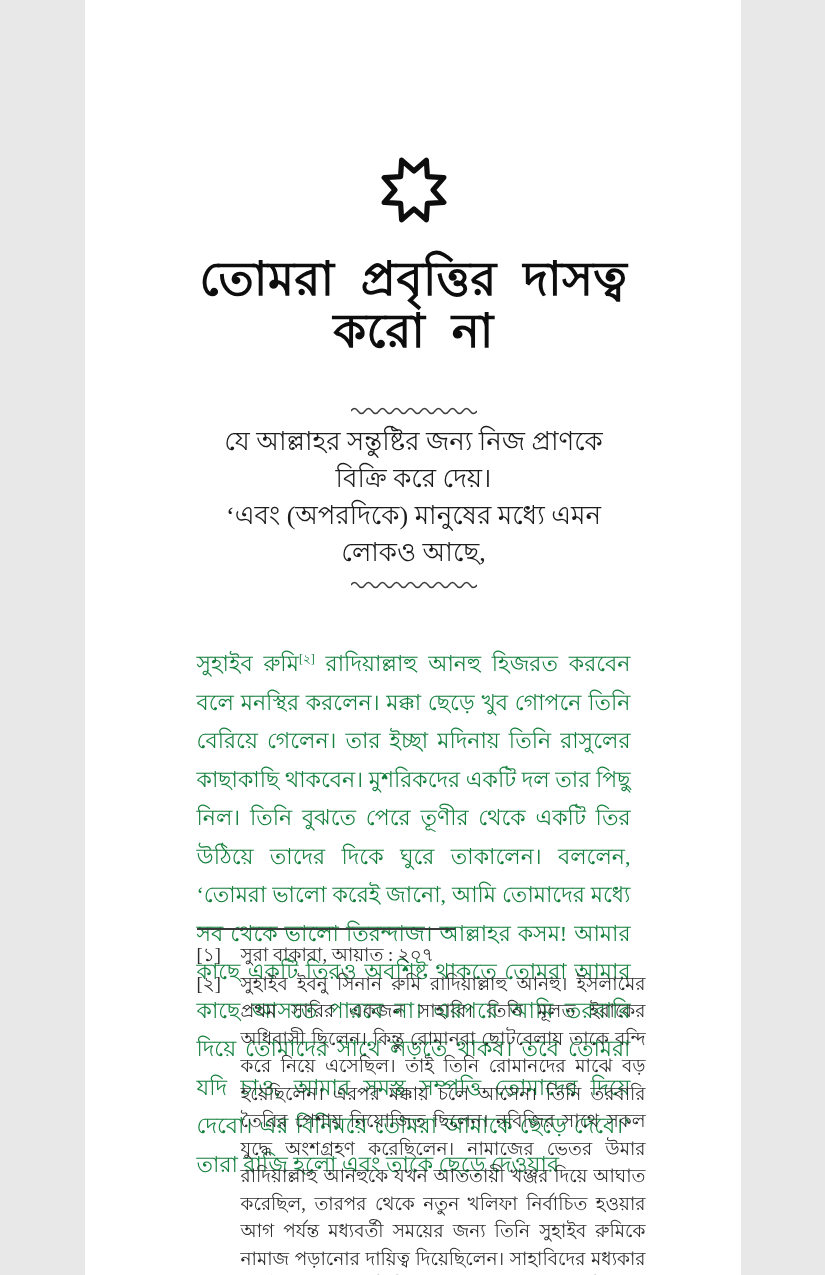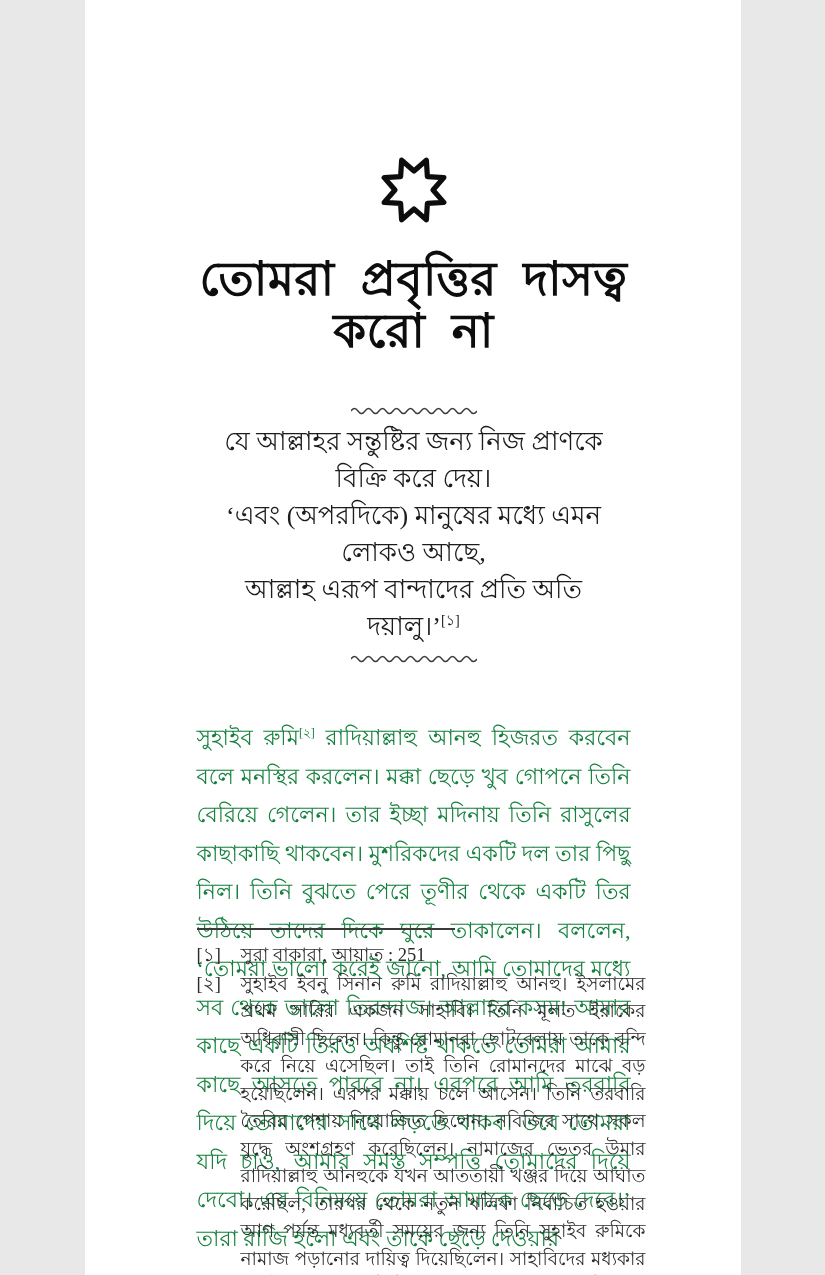--- a/index.html
+++ b/index.html
@@ -111,35 +111,34 @@
 
     <h1 class="chapter-title">তোমরা প্রবৃত্তির দাসত্ব করো না</h1>
 
     <div class="quote-block">
       <svg class="squiggle" width="126" height="10" viewBox="0 0 126 10" aria-hidden="true">
         <path d="M0,6 q3.5,-5 7,0 t7,0 t7,0 t7,0 t7,0 t7,0 t7,0 t7,0 t7,0 t7,0 t7,0 t7,0 t7,0 t7,0 t7,0 t7,0 t7,0 t7,0" fill="none" stroke="#3a3a3a" stroke-width="1.4"></path>
       </svg>
       <div class="quote-lines">
         <span class="quote-line">যে আল্লাহর সন্তুষ্টির জন্য নিজ প্রাণকে বিক্রি করে দেয়।</span>
         <span class="quote-line">‘এবং (অপরদিকে) মানুষের মধ্যে এমন লোকও আছে,</span>
-        <span class="quote-line"><span>আল্লাহ এরূপ বান্দাদের প্রতি অতি দয়ালু।’</span><sup class="footnote-ref">[১]</sup></span>
       </div>
       <svg class="squiggle" width="126" height="10" viewBox="0 0 126 10" aria-hidden="true">
         <path d="M0,6 q3.5,-5 7,0 t7,0 t7,0 t7,0 t7,0 t7,0 t7,0 t7,0 t7,0 t7,0 t7,0 t7,0 t7,0 t7,0 t7,0 t7,0 t7,0 t7,0" fill="none" stroke="#3a3a3a" stroke-width="1.4"></path>
       </svg>
     </div>
 
     <p class="body-text"><span>সুহাইব রুমি</span><sup class="footnote-ref">[২]</sup><span> রাদিয়াল্লাহু আনহু হিজরত করবেন বলে মনস্থির করলেন। মক্কা ছেড়ে খুব গোপনে তিনি বেরিয়ে গেলেন। তার ইচ্ছা মদিনায় তিনি রাসুলের কাছাকাছি থাকবেন। মুশরিকদের একটি দল তার পিছু নিল। তিনি বুঝতে পেরে তূণীর থেকে একটি তির উঠিয়ে তাদের দিকে ঘুরে তাকালেন। বললেন, ‘তোমরা ভালো করেই জানো, আমি তোমাদের মধ্যে সব থেকে ভালো তিরন্দাজ। আল্লাহর কসম! আমার কাছে একটি তিরও অবশিষ্ট থাকতে তোমরা আমার কাছে আসতে পারবে না। এরপরে আমি তরবারি দিয়ে তোমাদের সাথে লড়তে থাকব। তবে তোমরা যদি চাও, আমার সমস্ত সম্পত্তি তোমাদের দিয়ে দেবো। এর বিনিময়ে তোমরা আমাকে ছেড়ে দেবে।’ তারা রাজি হলো এবং তাকে ছেড়ে দেওয়ার</span></p>
 
   </div>
 
   <div class="footnote-area">
     <hr class="footnote-rule">
     <div class="footnote">
       <span class="fn-marker">[১]</span>
-      <span class="fn-text">সুরা বাকারা, আয়াত : 251</span>
+      <span class="fn-text">সুরা বাকারা, আয়াত : ২০৭</span>
     </div>
     <div class="footnote">
       <span class="fn-marker">[২]</span>
       <span class="fn-text">সুহাইব ইবনু সিনান রুমি রাদিয়াল্লাহু আনহু। ইসলামের প্রথম সারির একজন সাহাবি। তিনি মূলত ইরাকের অধিবাসী ছিলেন। কিন্তু রোমানরা ছোটবেলায় তাকে বন্দি করে নিয়ে এসেছিল। তাই তিনি রোমানদের মাঝে বড় হয়েছিলেন। এরপর মক্কায় চলে আসেন। তিনি তরবারি তৈরির পেশায় নিয়োজিত ছিলেন। নবিজির সাথে সকল যুদ্ধে অংশগ্রহণ করেছিলেন। নামাজের ভেতর উমার রাদিয়াল্লাহু আনহুকে যখন আততায়ী খঞ্জর দিয়ে আঘাত করেছিল, তারপর থেকে নতুন খলিফা নির্বাচিত হওয়ার আগ পর্যন্ত মধ্যবর্তী সময়ের জন্য তিনি সুহাইব রুমিকে নামাজ পড়ানোর দায়িত্ব দিয়েছিলেন। সাহাবিদের মধ্যকার মতানৈক্যের সময় তিনি সকলের থেকে আলাদা ছিলেন। ৩৮ হিজরিতে তিনি মদিনায় মৃত্যুবরণ করেন।</span>
     </div>
   </div>
 </div>
 
 </body></html>

